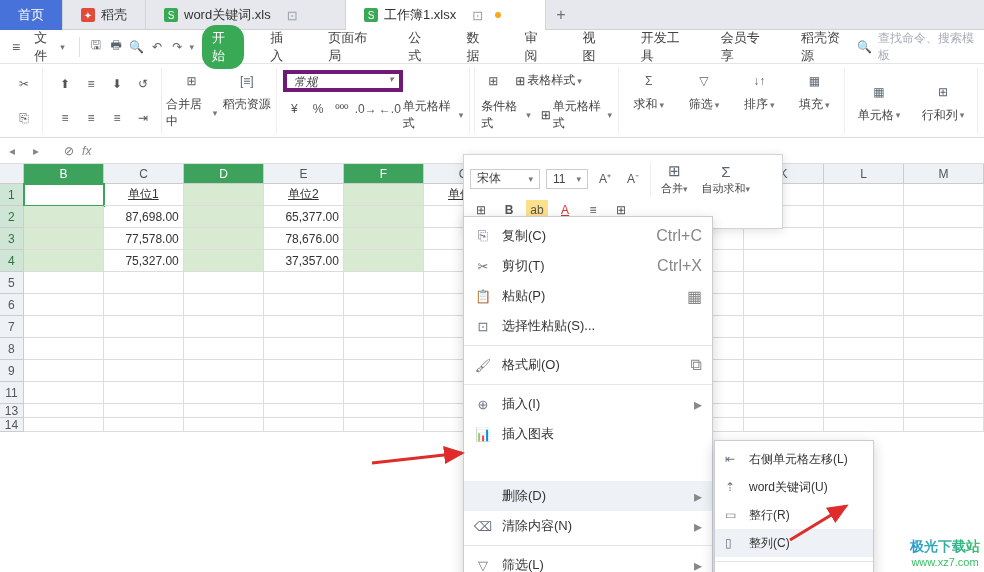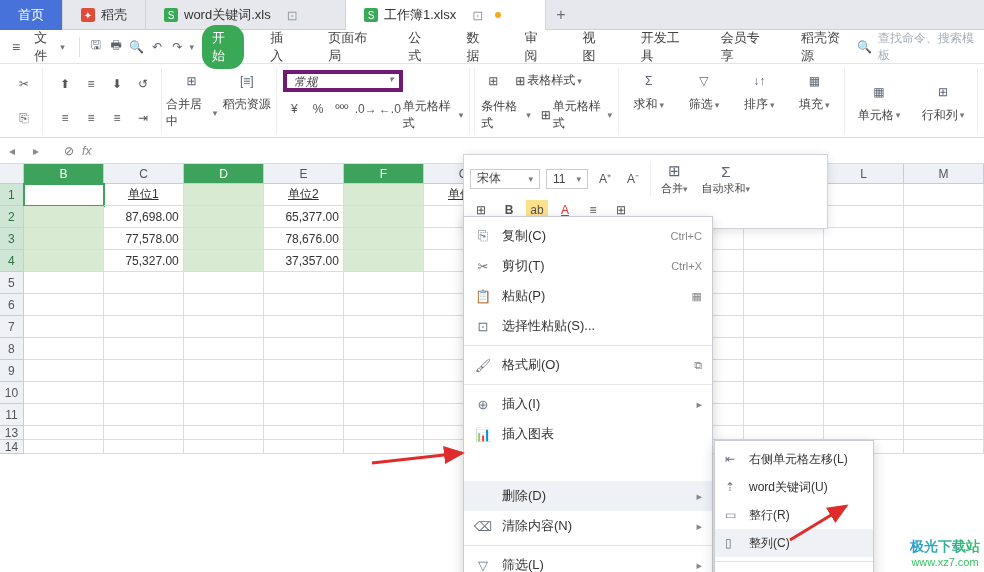--- a/index.html
+++ b/index.html
@@ -35,21 +35,21 @@
 .combo { border:4px solid #701a75; height:22px; padding:0 6px; font-size:12px; display:inline-flex; align-items:flex-start; gap:6px; color:#444; background:#fff;font-style:italic; }
 .tlabel { font-size:12px; color:#444; display:flex; align-items:center; gap:2px; }
 .caret { font-size:9px; color:#777; }
 
 .namebox-row { display:flex; align-items:center; height: 26px; border-bottom:1px solid #dcdcdc; background:#fff; }
 .nb-nav { width: 24px; display:flex; align-items:center; justify-content:center; color:#888; }
 .namebox { width: 146px; border:1px solid #ccc; height:20px; margin: 0 4px; padding:0 8px; display:flex; align-items:center; justify-content:center; font-size:12px; color:#333; }
 .fx-area { margin-left: 16px; display:flex; align-items:center; gap: 8px; color:#777; }
 .fx-ic { font-style:italic; color:#888; }
 
-.float-toolbar { position:absolute; left: 463px; top: 154px; width: 365px; background:#fff; border:1px solid #d0d3da; box-shadow: 0 2px 10px rgba(0,0,0,.12); padding: 6px 6px 4px 6px; z-index: 50; }
+.float-toolbar { position:absolute; left: 463px; top: 154px; width: 320px; background:#fff; border:1px solid #d0d3da; box-shadow: 0 2px 10px rgba(0,0,0,.12); padding: 6px 6px 4px 6px; z-index: 50; }
 .ft-row { display:flex; align-items:center; gap: 6px; margin-bottom: 4px; }
 .ft-combo { border:1px solid #ccc; height:20px; padding:0 6px; font-size:12px; display:flex; align-items:center; gap:6px; color:#444; }
 .ft-btn { width:22px; height:20px; display:flex; align-items:center; justify-content:center; color:#555; }
 .ft-big { display:flex; flex-direction:column; align-items:center; font-size:11px; color:#444; padding:0 4px; }
 .ft-big .ic { width:24px; height:20px; display:flex; align-items:center; justify-content:center; color:#5b6573; font-size:15px; }
 
 .grid-wrap { position:relative; }
 .col-headers { display:flex; height:20px; background:#eef1f5; border-bottom:1px solid #ccc; }
 .corner { width:26px; border-right:1px solid #ccc; background:#eef1f5; }
 .col-h { width:87px; border-right:1px solid #ccc; display:flex; align-items:center; justify-content:center; font-size:12px; color:#555; background:#eef1f5; }
@@ -61,21 +61,21 @@
 .row-h.hi { background:#cfe5d6; color:#2f7340; }
 .cell { width:87px; border-right:1px solid #dcdcdc; border-bottom:1px solid #dcdcdc; display:flex; align-items:center; padding:0 4px; font-size:12px; color:#333; }
 .cell.right { justify-content:flex-end; }
 .cell.center { justify-content:center;text-decoration:underline; }
 .cell.selcol { background:#d9ead3; }
 .cell.active { outline:2px solid #3da35c; outline-offset:-1px; background:#fff; }
 
 .ctx-menu { position:absolute; left: 463px; top: 216px; width: 250px; background:#fff; border:1px solid #c9ccd3; box-shadow:0 4px 12px rgba(0,0,0,.18); padding:4px 0; z-index: 60; }
 .ctx-item { display:flex; align-items:center; height:30px; padding: 0 10px; font-size:13px; color:#333; gap:10px; }
 .ctx-item .m-ic { width:18px; color:#6b7380; display:flex; justify-content:center; }
-.ctx-item .m-tail { margin-left:auto; color:#888; font-size:11px; }
+.ctx-item .m-tail { margin-left:auto; color:#888; font-size:16px; }
 .ctx-item.hover { background:#eef1f6;margin-top:32px; }
 .ctx-sep { height:1px; background:#e6e6e6; margin:4px 0; }
 
 .sub-menu { position:absolute; left: 714px; top: 440px; width: 160px; background:#fff; border:1px solid #c9ccd3; box-shadow:0 4px 12px rgba(0,0,0,.18); padding:4px 0; z-index: 70; }
 .sub-item { display:flex; align-items:center; height:28px; padding:0 10px; font-size:12px; color:#333; gap:8px; }
 .sub-item.hover { background:#eef1f6; }
 .sub-item .m-ic { width:16px; color:#6b7380; }
 
 .arrow1 { position:absolute; left: 370px; top: 445px; z-index:80; }
 .arrow2 { position:absolute; left: 786px; top: 500px; z-index:80; }
@@ -391,35 +391,20 @@
         <div class="cell"></div>
         <div class="cell"></div>
         <div class="cell"></div>
         <div class="cell"></div>
         <div class="cell"></div>
         <div class="cell"></div>
         <div class="cell"></div>
       </div>
       <div class="row">
         <div class="row-h">9</div>
-        <div class="cell"></div>
-        <div class="cell"></div>
-        <div class="cell"></div>
-        <div class="cell"></div>
-        <div class="cell"></div>
-        <div class="cell"></div>
-        <div class="cell"></div>
-        <div class="cell"></div>
-        <div class="cell"></div>
-        <div class="cell"></div>
-        <div class="cell"></div>
-        <div class="cell"></div>
-      </div>
-      <div class="row">
-        <div class="row-h">10</div>
         <div class="cell"></div>
         <div class="cell"></div>
         <div class="cell"></div>
         <div class="cell"></div>
         <div class="cell"></div>
         <div class="cell"></div>
         <div class="cell"></div>
         <div class="cell"></div>
         <div class="cell"></div>
         <div class="cell"></div>

